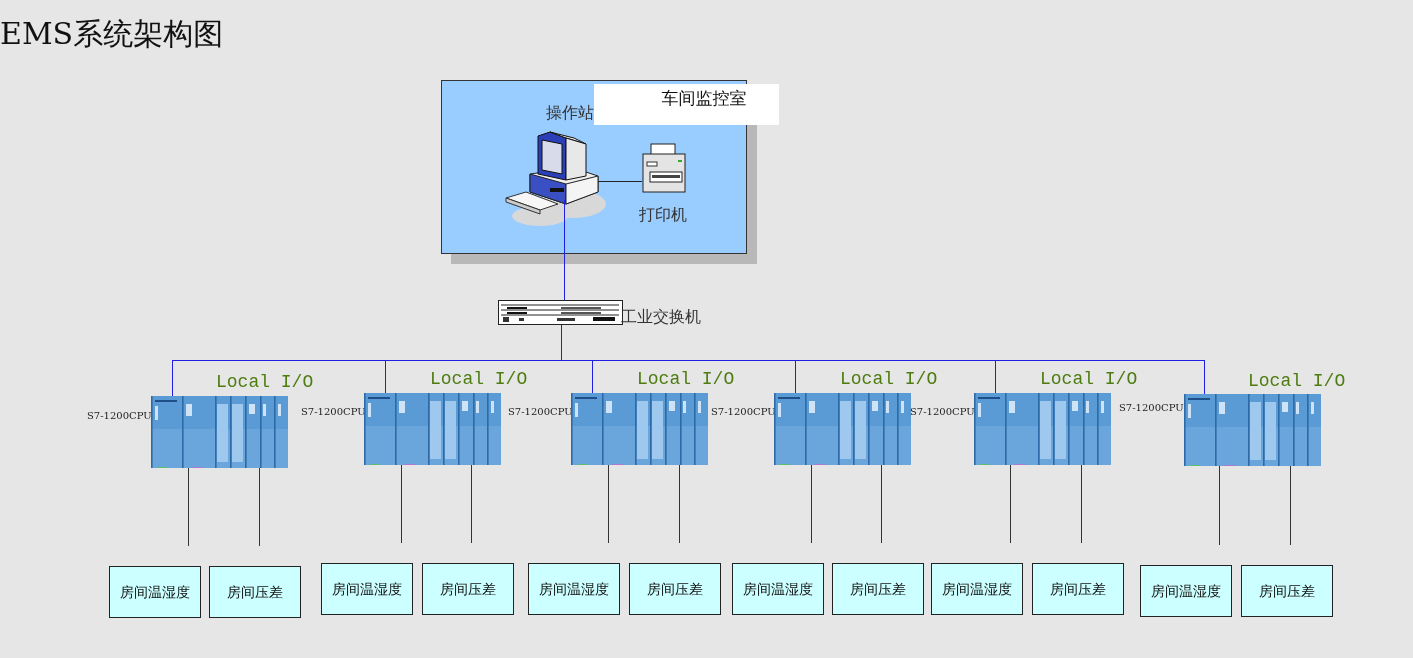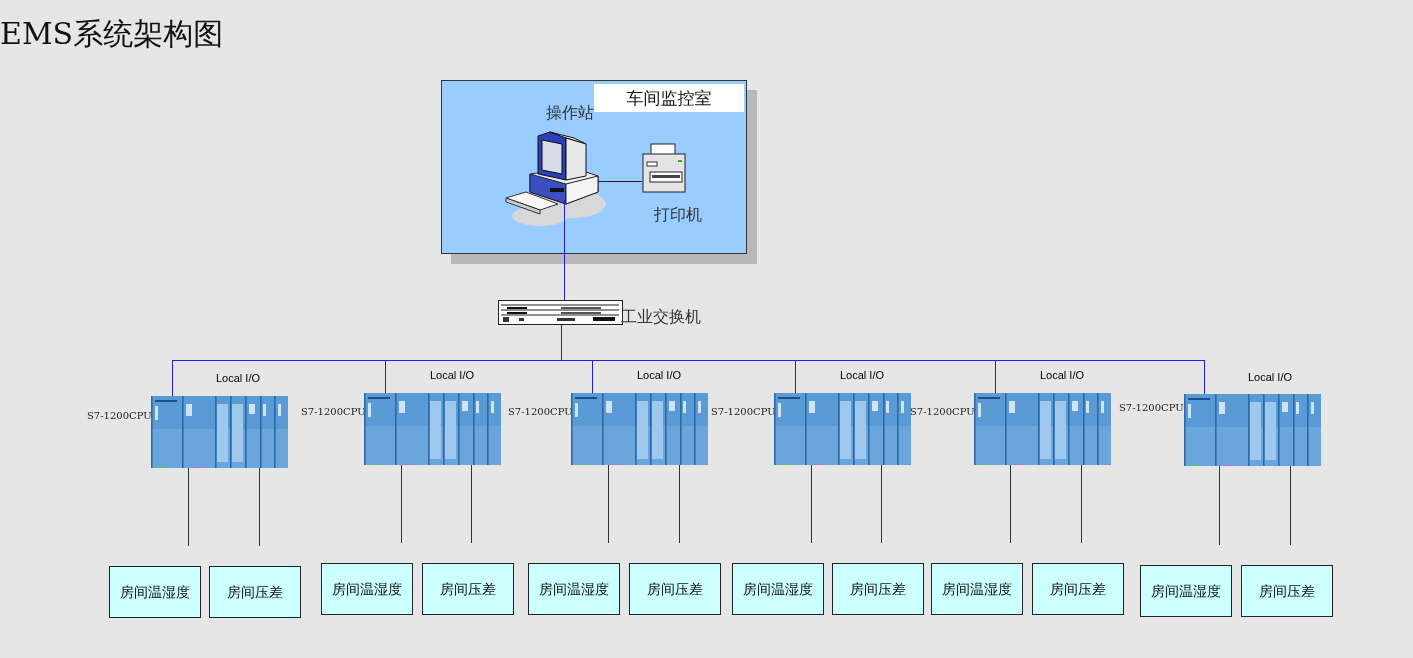--- a/index.html
+++ b/index.html
@@ -1,41 +1,41 @@
 <!DOCTYPE html>
 <html><head>
 <meta charset="utf-8">
 <style>
   html,body{margin:0;padding:0;}
   body{width:1413px;height:658px;background:#e6e6e6;position:relative;overflow:hidden;font-family:"DejaVu Serif",serif;}
   .abs{position:absolute;}
   .title{left:0;top:14px;width:1230px;text-align:left;font-size:30px;color:#111;font-family:"DejaVu Serif",serif;letter-spacing:0px;}
   .room-shadow{left:451px;top:90px;width:306px;height:174px;background:#b8b8b8;}
   .room{left:441px;top:80px;width:304px;height:172px;background:#99ccff;border:1px solid #333;}
-  .room-label{left:594px;top:84px;width:150px;height:28px;background:#fff;font-size:17px;text-align:center;line-height:29px;color:#111;font-family:"DejaVu Sans",sans-serif;}
+  .room-label{left:594px;top:84px;width:150px;height:41px;background:#fff;font-size:17px;text-align:center;line-height:29px;color:#111;font-family:"DejaVu Sans",sans-serif;padding-left:35px;}
   .small-label{font-size:16px;color:#333;}
   .hline{background:#1f1fe6;}
   .vline{background:#1f1fe6;width:1px;}
   .bline{background:#333;width:1px;}
   .switch{left:498px;top:300px;width:123px;height:23px;background:#fff;border:1px solid #222;}
   .plc{height:72px;}
   .cpu-label{font-size:10px;color:#222;}
-  .io-label{font-size:11px;color:#000000;font-family:Liberation Sans, sans-serif;}
+  .io-label{font-size:18px;color:#4d7c0f;font-family:Liberation Mono, monospace;}
   .sensor{width:90px;height:50px;background:#ccffff;border:1px solid #222;text-align:center;line-height:50px;font-size:14px;color:#111;font-family:"DejaVu Sans",sans-serif;margin-top:20px;}
 </style>
 </head>
 <body>
 
 <div class="abs title">EMS系统架构图</div>
 
 <div class="abs room-shadow"></div>
 <div class="abs room"></div>
 <div class="abs room-label">车间监控室</div>
 <div class="abs small-label" style="left:546px;top:103px;">操作站</div>
-<div class="abs small-label" style="left:654px;top:205px;">打印机</div>
+<div class="abs small-label" style="left:639px;top:205px;">打印机</div>
 
 <svg class="abs" style="left:500px;top:128px;" width="110" height="100">
   <ellipse cx="72" cy="76" rx="34" ry="14" fill="#d8d8d8"></ellipse>
   <ellipse cx="40" cy="88" rx="28" ry="10" fill="#d8d8d8"></ellipse>
 
   <polygon points="30,46 74,40 98,48 98,64 66,76 30,64" fill="#eeeeee" stroke="#222" stroke-width="1"></polygon>
   <polygon points="30,46 66,56 66,76 30,64" fill="#3b4fc4" stroke="#222" stroke-width="1"></polygon>
   <polygon points="66,56 98,48 98,64 66,76" fill="#f4f4f4" stroke="#222" stroke-width="1"></polygon>
   <rect x="50" y="60" width="14" height="4" fill="#111"></rect>
 

